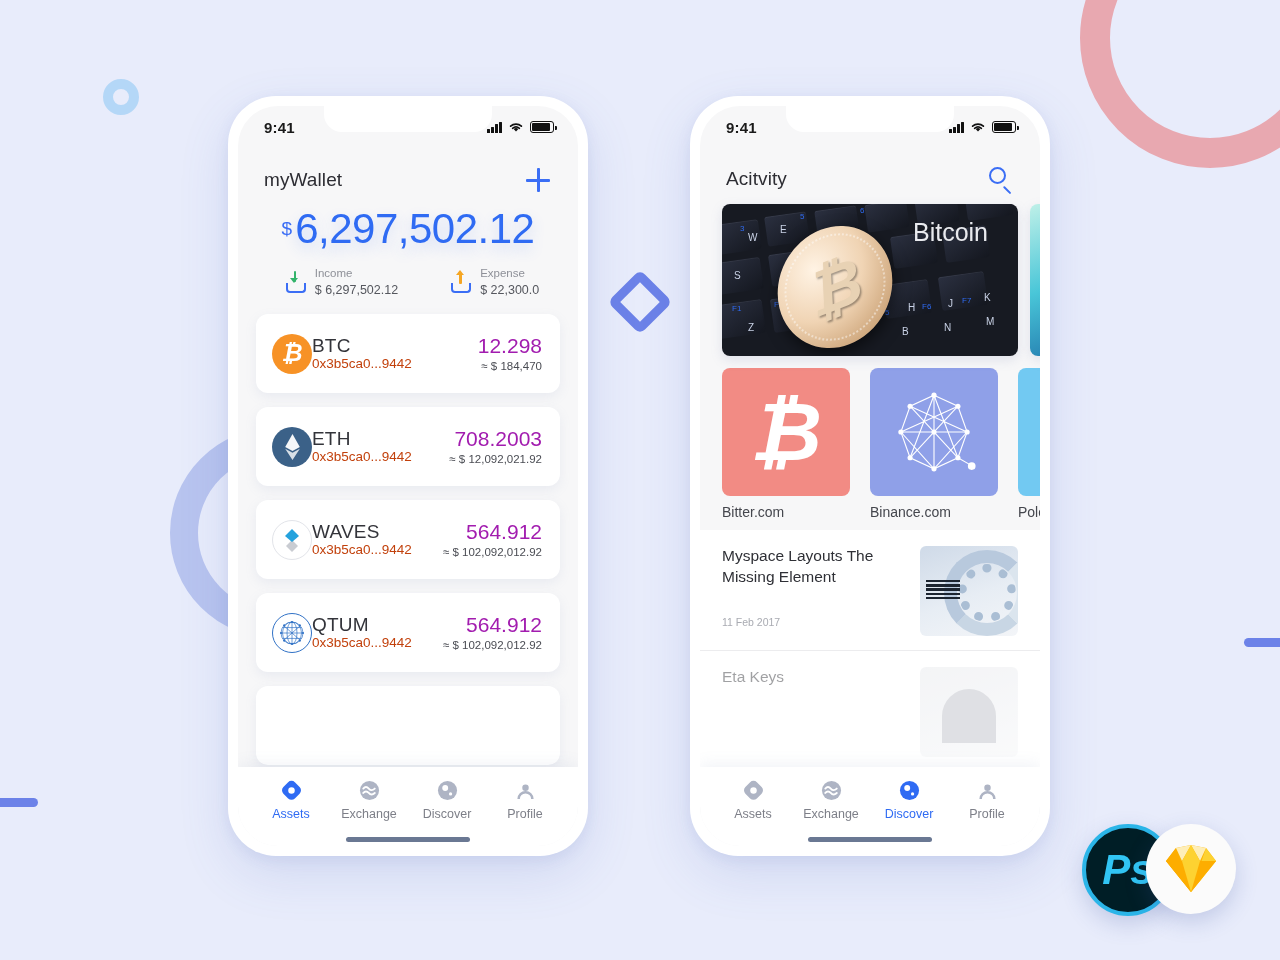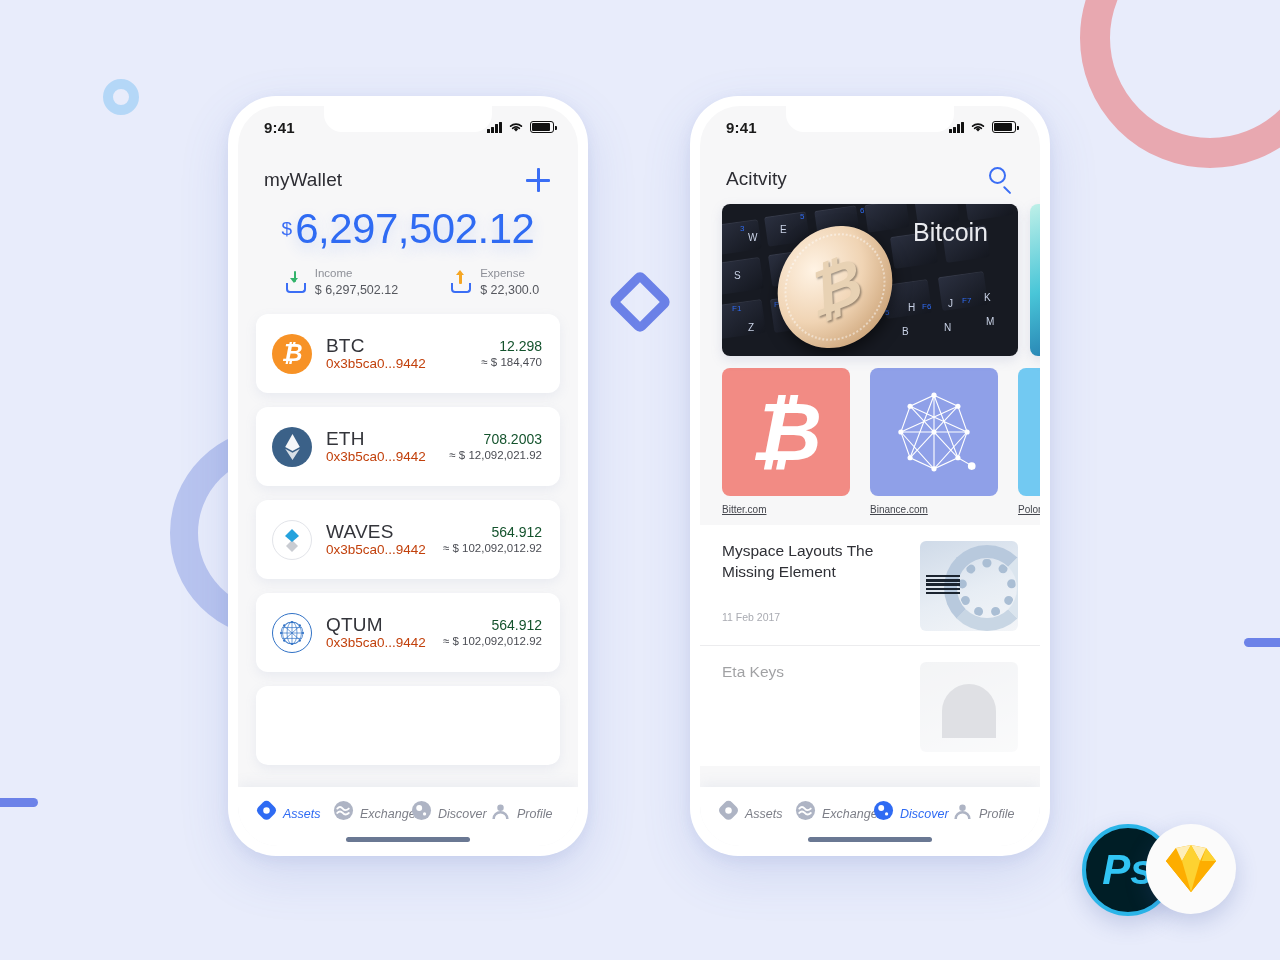--- a/index.html
+++ b/index.html
@@ -139,34 +139,34 @@
   }
   .coin { width: 40px; height: 40px; border-radius: 50%; flex: 0 0 40px; position: relative;
           display:flex; align-items:center; justify-content:center; }
   .coin-btc { background: #f79226; color: #fff; font-size: 24px; font-style: italic; font-weight: bold; padding-bottom:2px;}
   .coin-eth { background: #3b6188; }
   .coin-eth svg { width: 17px; height: 26px; display:block; }
   .coin-waves { background: #fff; border: 1.5px solid #e2e4e9; }
   .coin-waves svg { width: 24px; height: 24px; }
   .coin-qtum { background: #fff; border: 1.5px solid #3172c6; overflow: hidden; }
   .coin-qtum svg { width: 30px; height: 30px; }
-  .asset-mid { flex: 1 1 auto; padding-left: 14px; }
+  .asset-mid { flex: 1 1 auto; }
   .asset-sym { font-size: 19px; color: #33343a; line-height: 1.15; letter-spacing: .2px; }
   .asset-addr { font-size: 13.5px; color: #c2410c; line-height: 1.25; }
   .asset-right { text-align: right; }
-  .asset-qty { font-size: 14px; color: #14532d; line-height: 1.15; }
+  .asset-qty { font-size: 21px; color: #a21caf; line-height: 1.15; }
   .asset-fiat { font-size: 11.5px; color: #4a4c53; line-height: 1.4; }
 
   
   .tabbar {
     flex: 0 0 auto; background: #ffffff; padding: 12px 14px 6px;
     box-shadow: 0 -3px 14px rgba(120,135,180,0.10);
     display: flex; justify-content: space-around; align-items: flex-start;
   }
-  .tab { display: flex; flex-direction: row; align-items: flex-end; gap: 6px; cursor: pointer; width: 72px; font-style: italic; }
+  .tab { display: flex; flex-direction: column; align-items: center; gap: 6px; cursor: pointer; width: 72px; }
   .tab-icon { width: 22px; height: 22px; display:flex; align-items:center; justify-content:center; }
   .tab-label { font-size: 12.5px; color: #7d7f88; }
   .tab.active .tab-label { color: #2f6bf3; }
   .home-bar { width: 124px; height: 5px; border-radius: 3px; background: #6a7893; margin: 10px auto 4px; }
 
   
   .discover-body { flex: 1 1 auto; overflow: hidden; }
   .banner-row { display: flex; gap: 12px; padding: 8px 0 0 22px; }
   .banner {
     flex: 0 0 296px; height: 152px; border-radius: 8px; overflow: hidden;
@@ -198,21 +198,21 @@
     background: linear-gradient(160deg,#bff0e8 0%,#49c6d8 35%,#1d6fa8 70%,#0c3d6b 100%); }
 
   .section-title { font-size: 17px; color: #34353b; padding: 16px 0 0 22px; }
   .rec-row { display: flex; gap: 20px; padding: 12px 0 0 22px; }
   .rec-item { flex: 0 0 128px; }
   .rec-tile { width: 128px; height: 128px; border-radius: 8px; display:flex; align-items:center; justify-content:center; }
   .rec-tile.red { background: #f28b84; }
   .rec-tile.indigo { background: #8fa0e8; }
   .rec-tile.sky { background: #72c9f2; }
   .rec-tile .btc-glyph { font-size: 82px; color:#fff; font-style: italic; font-weight: bold; line-height:1; }
-  .rec-label { font-size: 10px; color: #44464d; margin-top: 8px; text-decoration: underline; }
+  .rec-label { font-size: 14px; color: #44464d; margin-top: 8px; }
 
   .news-list { margin-top: 10px; background:#fff; }
   .news-item { display:flex; align-items:flex-start; gap: 14px; padding: 16px 22px 14px;
                border-bottom: 1px solid #ececee; cursor:pointer; }
   .news-text { flex: 1 1 auto; }
   .news-title { font-size: 15.5px; color: #2f3036; line-height: 1.35; }
   .news-date { font-size: 10.5px; color: #a9abb2; margin-top: 28px; }
   .news-thumb { flex: 0 0 98px; height: 90px; border-radius: 6px; overflow:hidden; position:relative;
                 background: linear-gradient(160deg,#cfdae8 0%,#e7edf4 55%,#f3f5f8 100%); }
   .ibm-mark { position:absolute; left:6px; top:34px; width:34px; height:20px;

